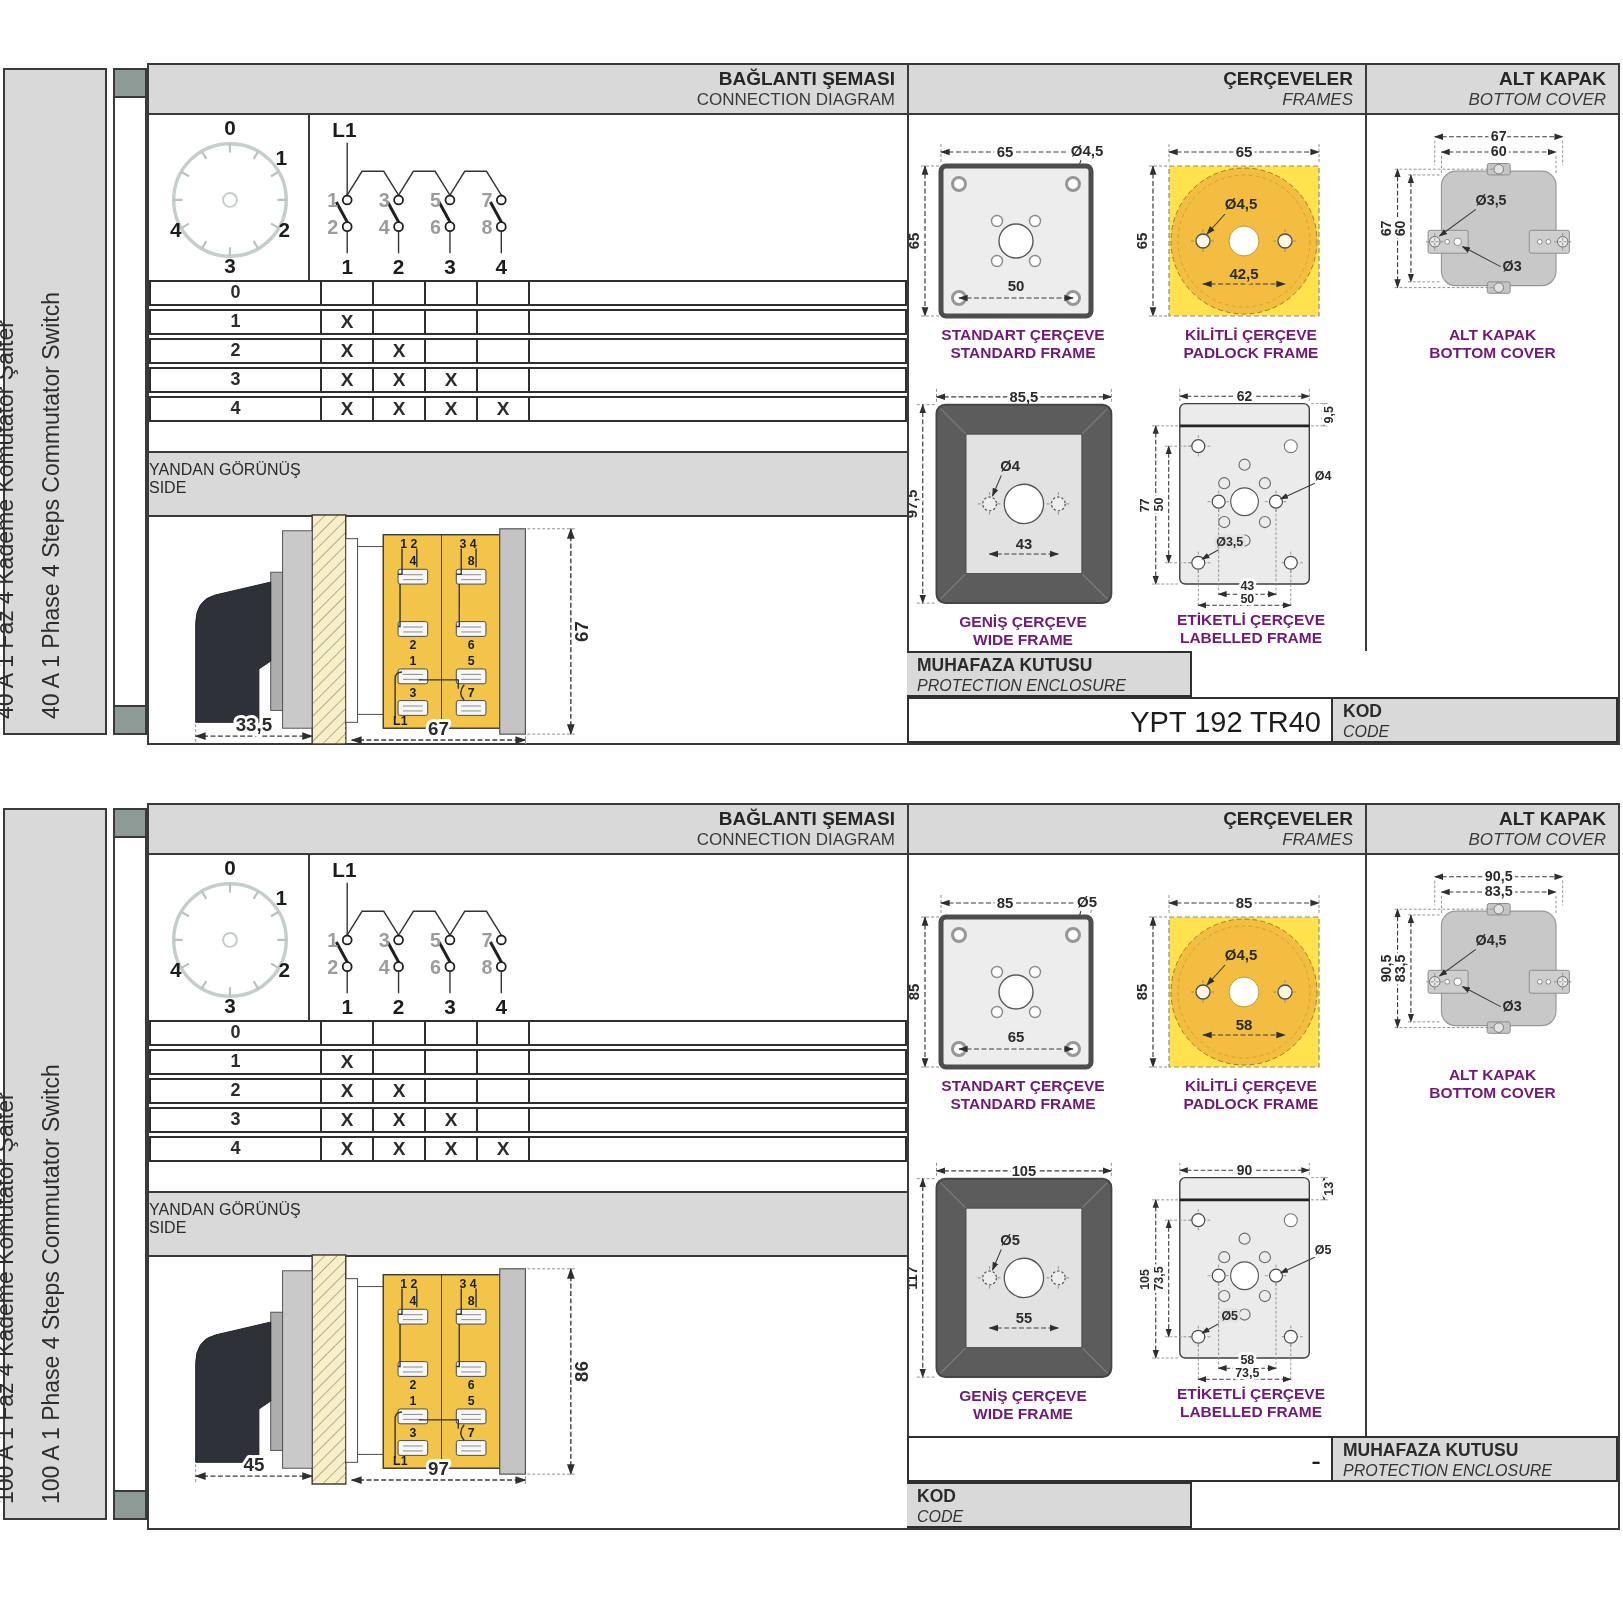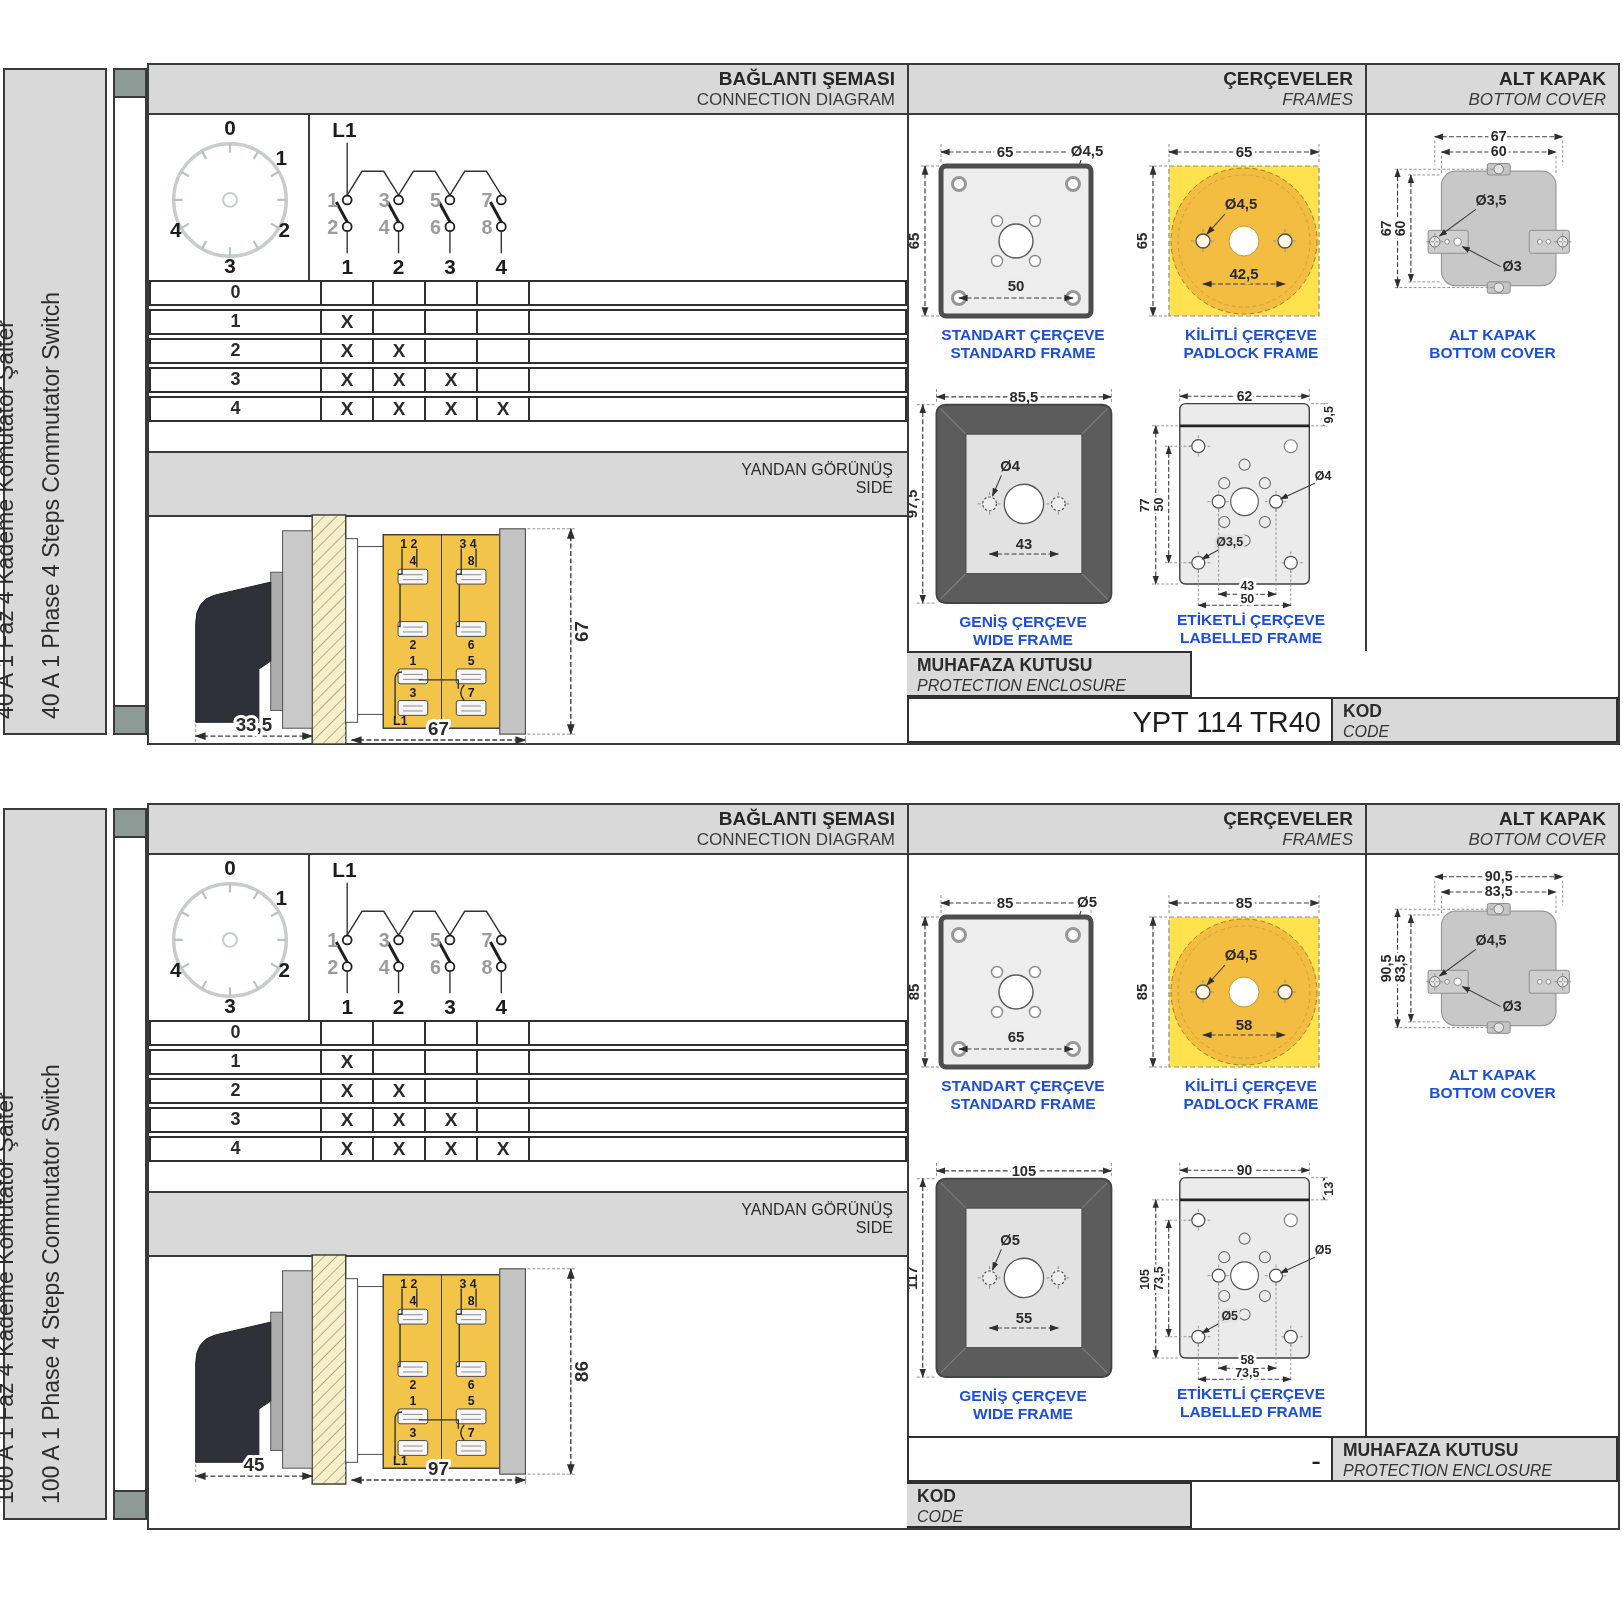--- a/index.html
+++ b/index.html
@@ -33,26 +33,26 @@
 
   .dial-cell{position:absolute;left:0;top:50px;width:161px;height:165px;border-right:2px solid #3a3a3a;box-sizing:border-box;}
   .circuit-cell{position:absolute;left:161px;top:50px;width:597px;height:165px;}
 
   .ttable{position:absolute;left:0;top:215px;width:758px;}
   .trow{position:relative;height:26px;border:2px solid #2f2f2f;box-sizing:border-box;margin-bottom:3px;background:#fff;}
   .tlabel{position:absolute;left:0;top:0;bottom:0;width:171px;text-align:center;font-weight:bold;font-size:18px;line-height:21px;border-right:2px solid #2f2f2f;box-sizing:border-box;}
   .tcell{position:absolute;top:0;bottom:0;width:52px;border-right:2px solid #2f2f2f;box-sizing:border-box;text-align:center;font-weight:bold;font-size:19px;line-height:21px;}
   .tc1{left:171px;} .tc2{left:223px;} .tc3{left:275px;} .tc4{left:327px;}
 
-  .side-hdr{position:absolute;left:0;top:386px;width:758px;height:66px;background:#d9d9d9;border-top:2px solid #3a3a3a;border-bottom:2px solid #3a3a3a;box-sizing:border-box;text-align:right;padding:8px 14px 0 0;}
+  .side-hdr{position:absolute;left:0;top:386px;width:758px;height:66px;background:#d9d9d9;border-top:2px solid #3a3a3a;border-bottom:2px solid #3a3a3a;box-sizing:border-box;text-align:left;padding:8px 14px 0 0;}
   .side-area{position:absolute;left:24px;top:448px;width:470px;height:232px;}
 
   .frames-grid{position:absolute;left:760px;top:50px;width:456px;bottom:92px;display:grid;grid-template-columns:1fr 1fr;grid-template-rows:1fr 1fr;}
   .frame-cell{display:flex;flex-direction:column;justify-content:center;}
-  .frame-cap{text-align:center;font-weight:bold;font-size:15.5px;line-height:18px;color:#1d4ed8;margin-top:2px;}
+  .frame-cap{text-align:center;font-weight:bold;font-size:15.5px;line-height:18px;color:#701a75;margin-top:2px;}
 
   .cover-sec{position:absolute;left:1218px;right:0;top:50px;bottom:92px;display:flex;flex-direction:column;align-items:center;}
   .cover-sec svg{margin-top:14px;}
 
   .codes{position:absolute;left:758px;right:0;bottom:0;height:92px;}
   .crow{position:absolute;left:0;right:0;height:46px;display:flex;}
   .crow-1{top:0;} .crow-2{top:46px;}
   .cval{flex:1;border:2px solid #2f2f2f;background:#fff;text-align:right;font-size:29px;color:#1c1c1c;padding:7px 10px 0 0;box-sizing:border-box;}
   .clab{width:285px;background:#d9d9d9;border:2px solid #2f2f2f;border-left:none;padding:2px 0 0 10px;box-sizing:border-box;}
   .clab .l1{font-weight:bold;font-size:17.5px;line-height:21px;}
@@ -455,21 +455,21 @@
     </div>
 
     <div class="codes">
       <div class="crow crow-1">
         <div class="clab">
           <div class="l1">MUHAFAZA KUTUSU</div>
           <div class="l2">PROTECTION ENCLOSURE</div>
         </div>
       </div>
       <div class="crow crow-2">
-        <div class="cval">YPT 114 TR40</div>
+        <div class="cval">YPT 192 TR40</div>
         <div class="clab">
           <div class="l1">KOD</div>
           <div class="l2">CODE</div>
         </div>
       </div>
     </div>
 
   </div>
 </div>
     <div class="panel panel-1">

